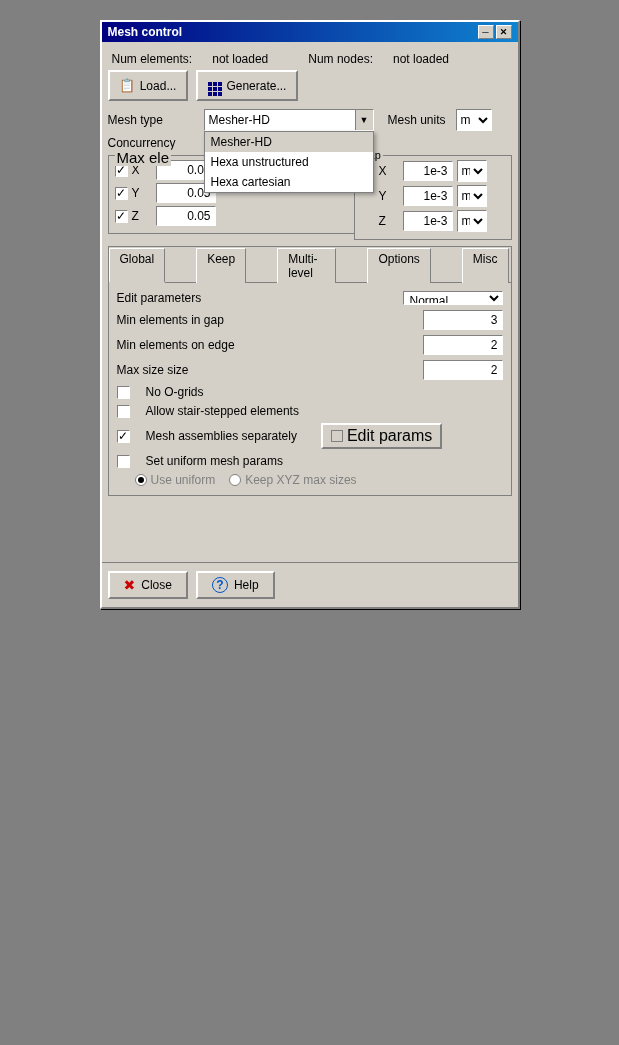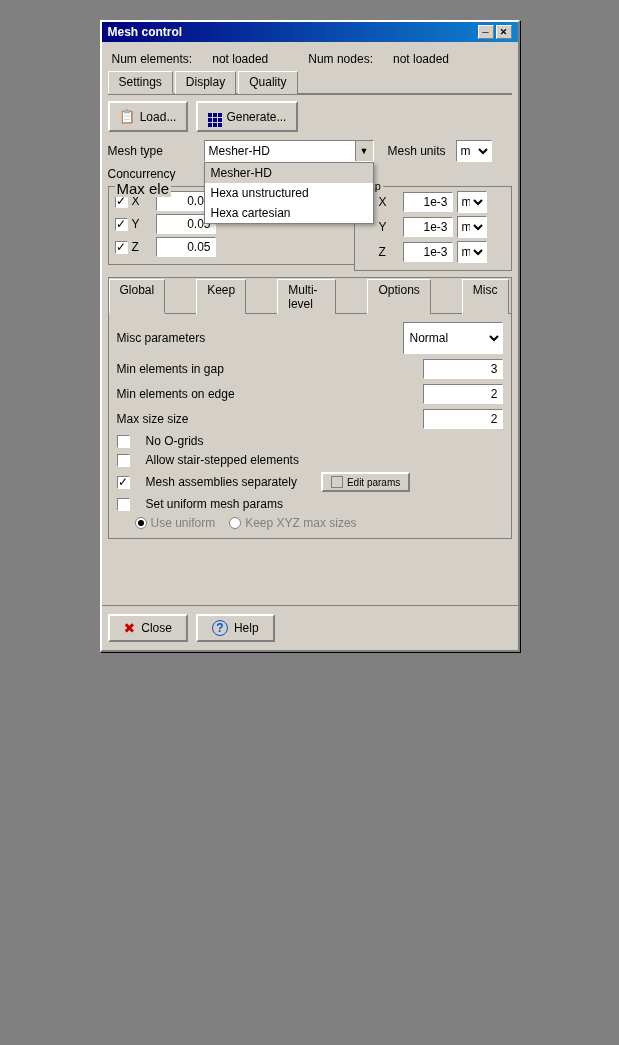--- a/index.html
+++ b/index.html
@@ -209,21 +209,21 @@
       height: 20px;
       text-align: right;
       width: 80px;
     }
     .param-select {
       background: white;
       border: 1px solid;
       border-color: #808080 #ffffff #ffffff #808080;
       padding: 1px 2px;
       font-size: 12px;
-      height: 32px;
+      height: 14px;
       width: 90px;
     }
     .checkbox-row {
       display: flex;
       align-items: center;
       margin-bottom: 5px;
       gap: 16px;
       font-size: 12px;
     }
     .win-checkbox {
@@ -237,21 +237,21 @@
       justify-content: center;
       flex-shrink: 0;
       cursor: pointer;
     }
     .edit-params-btn {
       background: #d4d0c8;
       border: 2px solid;
       border-color: #ffffff #808080 #808080 #ffffff;
       padding: 2px 8px;
       cursor: pointer;
-      font-size: 10px;
+      font-size: 16px;
       margin-left: 8px;
       display: inline-flex;
       align-items: center;
       gap: 4px;
     }
     .radio-row {
       display: flex;
       align-items: center;
       gap: 14px;
       margin-left: 18px;
@@ -361,25 +361,20 @@
 
   <div class="window-content">
 
     <div class="status-row">
       <span>Num elements:</span>
       <span>not loaded</span>
       <span style="margin-left:20px">Num nodes:</span>
       <span>not loaded</span>
     </div>
 
-    <div class="tabs-bar">
-      <div class="tab active">Settings</div>
-      <div class="tab">Display</div>
-      <div class="tab">Quality</div>
-    </div>
 
     <div class="btn-row">
       <button class="btn">
         <span style="font-size:13px">📋</span>
         <span>Load...</span>
       </button>
       <button class="btn">
         <span>
           <span class="icon-grid">
               <span></span>
@@ -474,21 +469,21 @@
         <div class="sub-tab active">Global</div>
         <div class="sub-tab">Keep</div>
         <div class="sub-tab">Multi-level</div>
         <div class="sub-tab">Options</div>
         <div class="sub-tab">Misc</div>
       </div>
 
       <div class="sub-tab-content">
 
         <div class="param-row">
-          <span class="param-label">Misc parameters</span>
+          <span class="param-label">Edit parameters</span>
           <div style="display:inline-flex;align-items:center;position:relative">
             <select class="param-select" style="width:100px">
               <option>Coarse</option>
               <option selected="">Normal</option>
               <option>Fine</option>
               <option>Very fine</option>
             </select>
           </div>
         </div>
 

